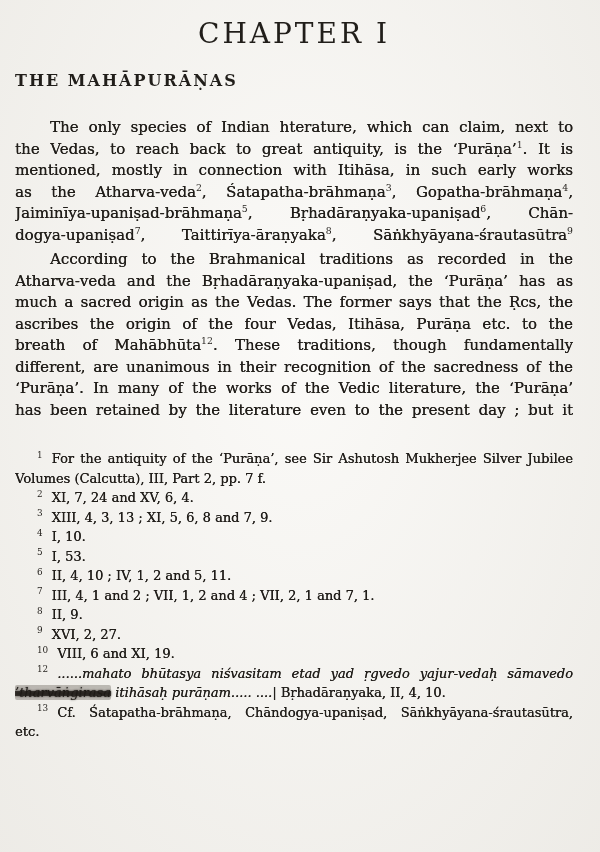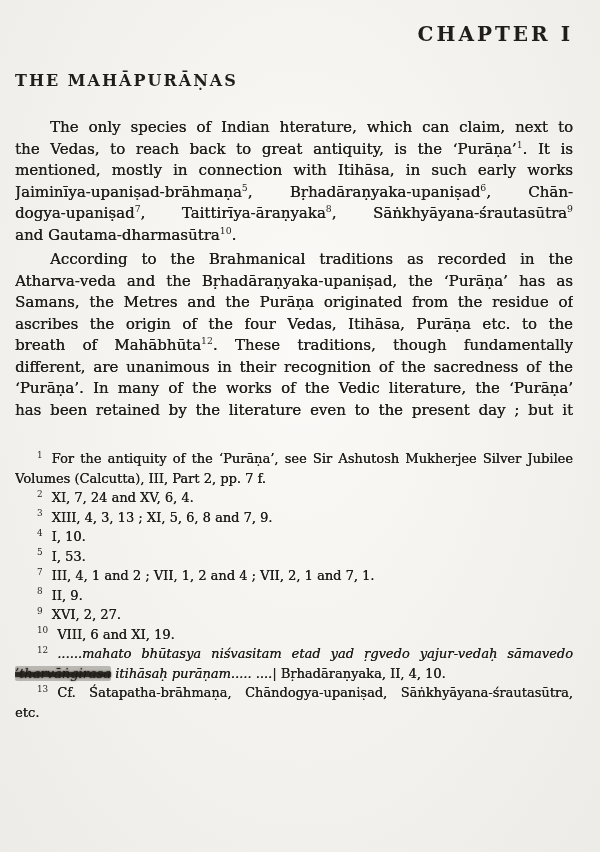--- a/index.html
+++ b/index.html
@@ -6,21 +6,21 @@
   .page{
     width:600px;height:852px;box-sizing:border-box;
     padding:24px 27px 0 15px;
     background:#f6f4ef;
     background-image:radial-gradient(ellipse at 50% 40%, rgba(255,255,255,0.55), rgba(0,0,0,0.035));
     color:#211e1a;
     font-family:"DejaVu Serif","Liberation Serif",serif;
     overflow:hidden;position:relative;
   }
   .chapter{
-    text-align:right;font-weight:bold;font-size:20px;line-height:20px;letter-spacing:3px;
+    text-align:center;font-weight:normal;font-size:28px;line-height:20px;letter-spacing:3px;
   }
   .subtitle{
     text-align:left;font-weight:bold;font-size:16px;line-height:16px;letter-spacing:2px;margin-top:29px;
   }
   .body{margin-top:28px;font-size:15px;line-height:21.5px;}
   .paragraph + .paragraph{margin-top:3px;}
   .line{text-align:justify;text-align-last:justify;overflow:hidden;}
   .line.left{text-align-last:left;}
   .line.indent{text-indent:35px;}
   .footnotes{margin-top:28px;font-size:13px;line-height:19.5px;}
@@ -49,28 +49,28 @@
 <body>
 
 <div class="page">
   <div class="chapter">CHAPTER I</div>
   <div class="subtitle">THE MAHĀPURĀṆAS</div>
   <div class="body" id="body-container">
       <div class="paragraph">
         <div class="line indent"><span class="run">The only species of Indian hterature, which can claim, next to</span></div>
         <div class="line"><span class="run">the Vedas, to reach back to great antiquity, is the ‘Purāṇa’</span><sup class="fnref">1</sup><span class="run">.  It is</span></div>
         <div class="line"><span class="run">mentioned, mostly in connection with Itihāsa, in such early works</span></div>
+        <div class="line"><span class="run">as the Atharva-veda</span><sup class="fnref">2</sup><span class="run">, Śatapatha-brāhmaṇa</span><sup class="fnref">3</sup><span class="run">, Gopatha-brāhmaṇa</span><sup class="fnref">4</sup><span class="run">,</span></div>
         <div class="line"><span class="run">Jaiminīya-upaniṣad-brāhmaṇa</span><sup class="fnref">5</sup><span class="run">, Bṛhadāraṇyaka-upaniṣad</span><sup class="fnref">6</sup><span class="run">, Chān-</span></div>
         <div class="line"><span class="run">dogya-upaniṣad</span><sup class="fnref">7</sup><span class="run">, Taittirīya-āraṇyaka</span><sup class="fnref">8</sup><span class="run">, Sāṅkhyāyana-śrautasūtra</span><sup class="fnref">9</sup></div>
-        <div class="line left"><span class="run">and Gautama-dharmasūtra</span><sup class="fnref">10</sup><span class="run">.</span></div>
       </div>
       <div class="paragraph">
         <div class="line indent"><span class="run">According to the Brahmanical traditions as recorded in the</span></div>
         <div class="line"><span class="run">Atharva-veda and the Bṛhadāraṇyaka-upaniṣad, the ‘Purāṇa’ has as</span></div>
-        <div class="line"><span class="run">Samans, the Metres and the Purāṇa originated from the residue of</span></div>
+        <div class="line"><span class="run">much a sacred origin as the Vedas. The former says that the Ṛcs, the</span></div>
         <div class="line"><span class="run">ascribes the origin of the four Vedas, Itihāsa, Purāṇa etc. to the</span></div>
         <div class="line"><span class="run">breath of Mahābhūta</span><sup class="fnref">12</sup><span class="run">.  These traditions, though fundamentally</span></div>
         <div class="line"><span class="run">different, are unanimous in their recognition of the sacredness of the</span></div>
         <div class="line"><span class="run">‘Purāṇa’.  In many of the works of the Vedic literature, the ‘Purāṇa’</span></div>
         <div class="line"><span class="run">has been retained by the literature even to the present day ; but it</span></div>
       </div>
     </div>
   <div class="footnotes" id="footnotes-container">
       <div class="footnote">
         <div class="fline findent"><sup class="fnmark">1</sup><span class="run">For the antiquity of the ‘Purāṇa’, see Sir Ashutosh Mukherjee Silver Jubilee</span></div>
@@ -82,20 +82,23 @@
       <div class="footnote">
         <div class="fline findent left"><sup class="fnmark">3</sup><span class="run">XIII, 4, 3, 13 ; XI, 5, 6, 8 and 7, 9.</span></div>
       </div>
       <div class="footnote">
         <div class="fline findent left"><sup class="fnmark">4</sup><span class="run">I, 10.</span></div>
       </div>
       <div class="footnote">
         <div class="fline findent left"><sup class="fnmark">5</sup><span class="run">I, 53.</span></div>
       </div>
       <div class="footnote">
+        <div class="fline findent left"><sup class="fnmark">6</sup><span class="run">II, 4, 10 ; IV, 1, 2 and 5, 11.</span></div>
+      </div>
+      <div class="footnote">
         <div class="fline findent left"><sup class="fnmark">7</sup><span class="run">III, 4, 1 and 2 ; VII, 1, 2 and 4 ; VII, 2, 1 and 7, 1.</span></div>
       </div>
       <div class="footnote">
         <div class="fline findent left"><sup class="fnmark">8</sup><span class="run">II, 9.</span></div>
       </div>
       <div class="footnote">
         <div class="fline findent left"><sup class="fnmark">9</sup><span class="run">XVI, 2, 27.</span></div>
       </div>
       <div class="footnote">
         <div class="fline findent left"><sup class="fnmark">10</sup><span class="run">VIII, 6 and XI, 19.</span></div>

